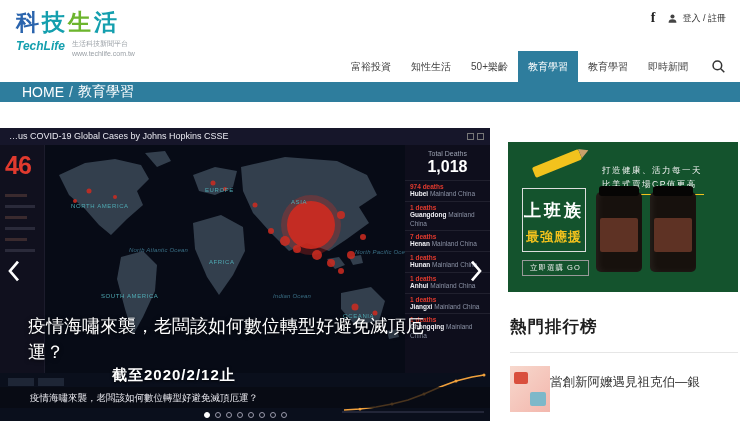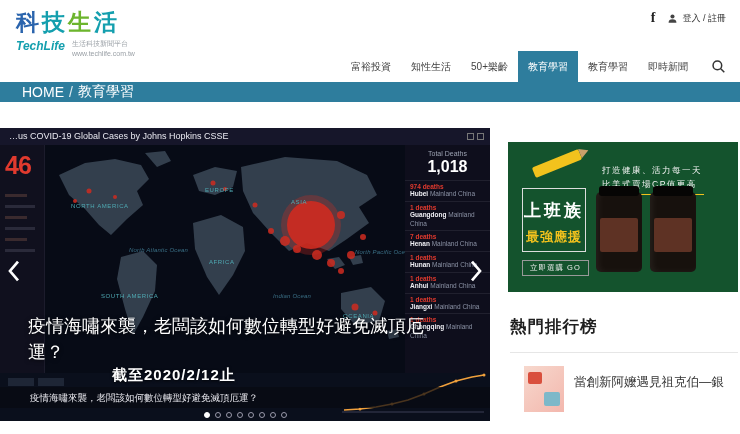--- a/index.html
+++ b/index.html
@@ -79,21 +79,21 @@
   .ad-box-l2 { display:block; color:#f2c21d; font-size:13px; font-weight:bold; letter-spacing:1px; margin-top:6px; }
   .ad-cta { position:absolute; left:14px; top:118px; border:1px solid #999; color:#eee; font-size:7.5px; padding:2px 7px; letter-spacing:1px; }
   .jar { position:absolute; top:50px; width:46px; height:80px; background:#17110d; border-radius:5px;
          box-shadow:inset 3px 0 6px rgba(255,255,255,.06); display:block; }
   .jar::before { content:""; position:absolute; left:3px; top:-6px; width:40px; height:10px; background:#060504; border-radius:3px; }
   .jar::after { content:""; position:absolute; left:4px; top:26px; width:38px; height:34px; background:#5e3224; border-radius:2px; }
   .jar.j1 { left:88px; } .jar.j2 { left:142px; }
   .rank-title { position:absolute; left:510px; top:316px; font-size:16.5px; font-weight:bold; color:#1f1f1f; letter-spacing:1px; }
   .rank-divider { position:absolute; left:510px; top:352px; width:228px; height:1px; background:#e6e6e6; }
   .rank-list { position:absolute; left:510px; top:366px; width:228px; }
-  .rank-item { display:flex; gap:10px; cursor:pointer;justify-content:center; }
+  .rank-item { display:flex; cursor:pointer; }
   .rank-thumb { width:40px; height:46px; flex:none; background:linear-gradient(135deg,#f7d8cd,#f3b7ad); position:relative; overflow:hidden; }
   .rank-thumb::before { content:""; position:absolute; left:4px; top:6px; width:14px; height:12px; background:#d94f3d; border-radius:2px; }
   .rank-thumb::after { content:""; position:absolute; right:4px; bottom:6px; width:16px; height:14px; background:#7db8c9; border-radius:2px; }
   .rank-item-title { font-size:12.5px; color:#333; line-height:1.5; padding-top:7px; }
 </style>
 <title>科技生活 TechLife</title></head>
 <body>
 
 <div class="page">
 

